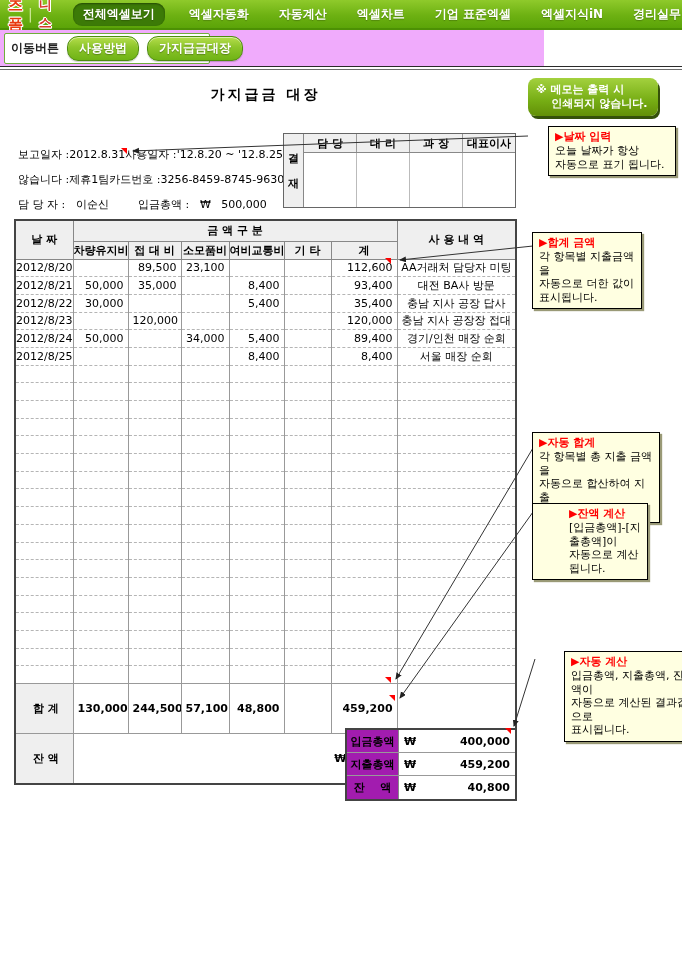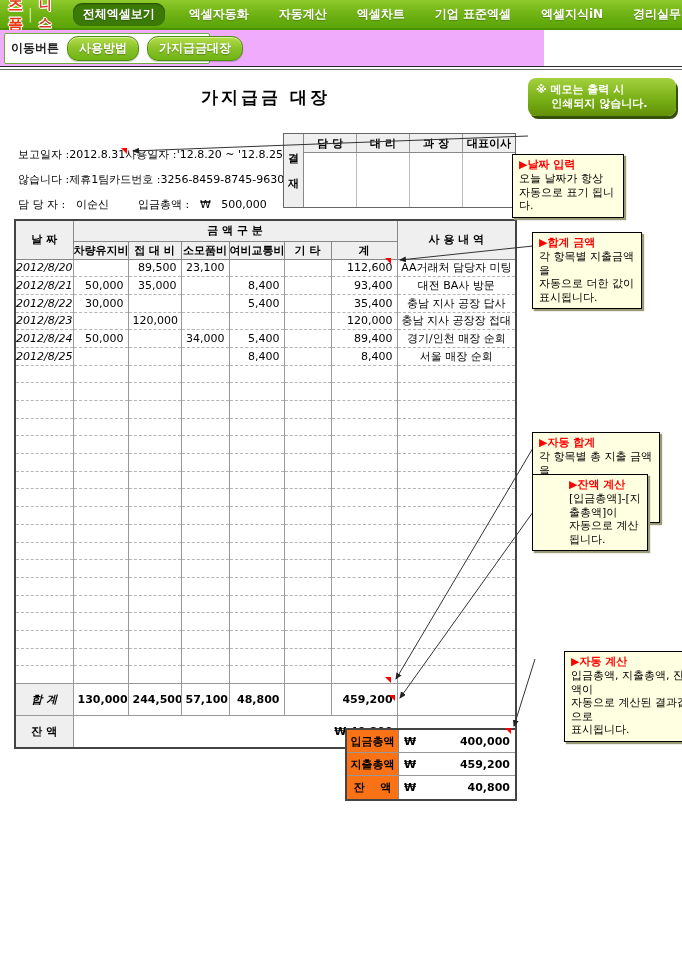--- a/index.html
+++ b/index.html
@@ -47,24 +47,24 @@
     box-shadow:inset 0 1px 0 rgba(255,255,255,.55), 0 1px 1px rgba(0,0,0,.2);
     text-shadow:0 1px 1px rgba(0,0,0,.3);
   }
   .separator {
     position:absolute; left:0; top:66px; width:682px; height:4px;
     border-top:1px solid #2a2a2a; border-bottom:1px solid #6d6d6d; background:#fff;
   }
   
   .doc-title {
     position:absolute; left:14px; top:86px; width:503px; text-align:center;
-    font-size:17px; font-weight:bold; letter-spacing:3px;
+    font-size:14px; font-weight:bold; letter-spacing:3px;
   }
   .memo-banner {
-    position:absolute; left:528px; top:78px; width:148px; min-height:38px;
+    position:absolute; left:528px; top:78px; width:130px; min-height:38px;
     background:linear-gradient(#a3d13e,#76ad14 60%,#628f07);
     border-radius:8px; box-shadow:2px 3px 0 #35510a;
     color:#fff; font-weight:bold; font-size:11px; line-height:14px;
     padding:5px 8px; white-space:pre;
   }
   
   .report-info { position:absolute; left:18px; top:142px; width:265px; }
   .ri-row { display:flex; height:25px; align-items:center; font-size:11px; }
   .ri-label1 { width:58px; white-space:pre; }
   .ri-value1 { width:62px; white-space:pre; }
@@ -92,35 +92,35 @@
   table.ledger { border-collapse:collapse; table-layout:fixed; width:499px; font-size:11px; }
   .ledger th, .ledger td { overflow:hidden; white-space:pre; }
   .ledger thead th {
     background:#efefef; font-weight:bold; border-right:1px solid #888; border-bottom:1px solid #888;
     text-align:center;
   }
   .ledger thead tr:first-child { height:20px; }
   .ledger thead tr:last-child { height:18px; }
   .ledger tbody tr { height:17.7px; }
   .ledger tbody td { border-right:1px solid #999; border-bottom:1px dashed #b5b5b5; padding:0 4px; }
-  .ledger td.c-date { text-align:center; padding:0;font-style:italic; }
+  .ledger td.c-date { text-align:center; padding:0; }
   .ledger td.c-num { text-align:right; }
   .ledger td.c-usage { text-align:center; padding:0; }
   .ledger .last-col { border-right:none !important; }
   .ledger tr.totals { height:18px; }
   .ledger tr.totals td { border-top:1px solid #999; border-bottom:1px solid #999; font-weight:bold; }
   .ledger tr.balance { height:18px; }
   .ledger tr.balance td { border-bottom:none; font-weight:bold; }
-  .ledger td.rowlabel { background:#efefef; text-align:center; font-weight:bold; padding:8px; }
+  .ledger td.rowlabel { background:#efefef; text-align:center; font-weight:bold; padding:17px; }
   
   .summary { position:absolute; left:345px; top:728px; width:172px; border:2px solid #444; background:#fff; }
   .sum-row { display:flex; height:23px; border-bottom:1px solid #999; font-size:11px; }
   .sum-row:last-child { border-bottom:none; }
   .sum-label {
-    width:52px; background:#f97316; border-right:1px solid #888; font-weight:bold;
+    width:52px; background:#a21caf; border-right:1px solid #888; font-weight:bold;
     display:flex; align-items:center; justify-content:center; white-space:pre;
   }
   .sum-cur { width:26px; display:flex; align-items:center; padding-left:5px; font-weight:bold; }
   .sum-val { flex:1; display:flex; align-items:center; justify-content:flex-end; padding-right:5px; font-weight:bold; }
   
   .note {
     position:absolute; background:#ffffe1; border:1px solid #000;
     box-shadow:2px 2px 1px #9a9a77; padding:3px 6px 4px 6px; z-index:6;
   }
   .note-title { color:#f00; font-weight:bold; font-size:11px; line-height:14px; }
@@ -522,38 +522,38 @@
     <line x1="533" y1="512" x2="400" y2="698" stroke="#333" stroke-width="1" marker-end="url(#ah)"></line>
     <line x1="535" y1="659" x2="514" y2="726" stroke="#333" stroke-width="1" marker-end="url(#ah)"></line>
   </svg>
 
   <div class="red-marker" style="left:121px; top:148px;"></div>
   <div class="red-marker" style="left:385px; top:258px;"></div>
   <div class="red-marker" style="left:385px; top:677px;"></div>
   <div class="red-marker" style="left:389px; top:695px;"></div>
   <div class="red-marker" style="left:505px; top:728px;"></div>
 
-  <div class="note" style="left:512px; top:126px; width:112px;margin-top:28px;">
+  <div class="note" style="left:548px; top:126px; width:128px;">
     <div class="note-title">▶날짜 입력</div>
     <div class="note-body">오늘 날짜가 항상
 자동으로 표기 됩니다.</div>
   </div>
   <div class="note" style="left:532px; top:232px; width:110px;">
     <div class="note-title">▶합계 금액</div>
     <div class="note-body">각 항목별 지출금액을
 자동으로 더한 값이
 표시됩니다.</div>
   </div>
   <div class="note" style="left:532px; top:432px; width:128px;">
     <div class="note-title">▶자동 합계</div>
     <div class="note-body">각 항목별 총 지출 금액을
 자동으로 합산하여 지출
 총액이 표시됩니다.</div>
   </div>
-  <div class="note" style="left:532px; top:474px; width:116px;padding-left:36px;">
+  <div class="note" style="left:532px; top:503px; width:116px;padding-left:36px;">
     <div class="note-title">▶잔액 계산</div>
     <div class="note-body">[입금총액]-[지출총액]이
 자동으로 계산됩니다.</div>
   </div>
   <div class="note" style="left:532px; top:651px; width:131px;margin-left:32px;">
     <div class="note-title">▶자동 계산</div>
     <div class="note-body">입금총액, 지출총액, 잔액이
 자동으로 계산된 결과값으로
 표시됩니다.</div>
   </div>

